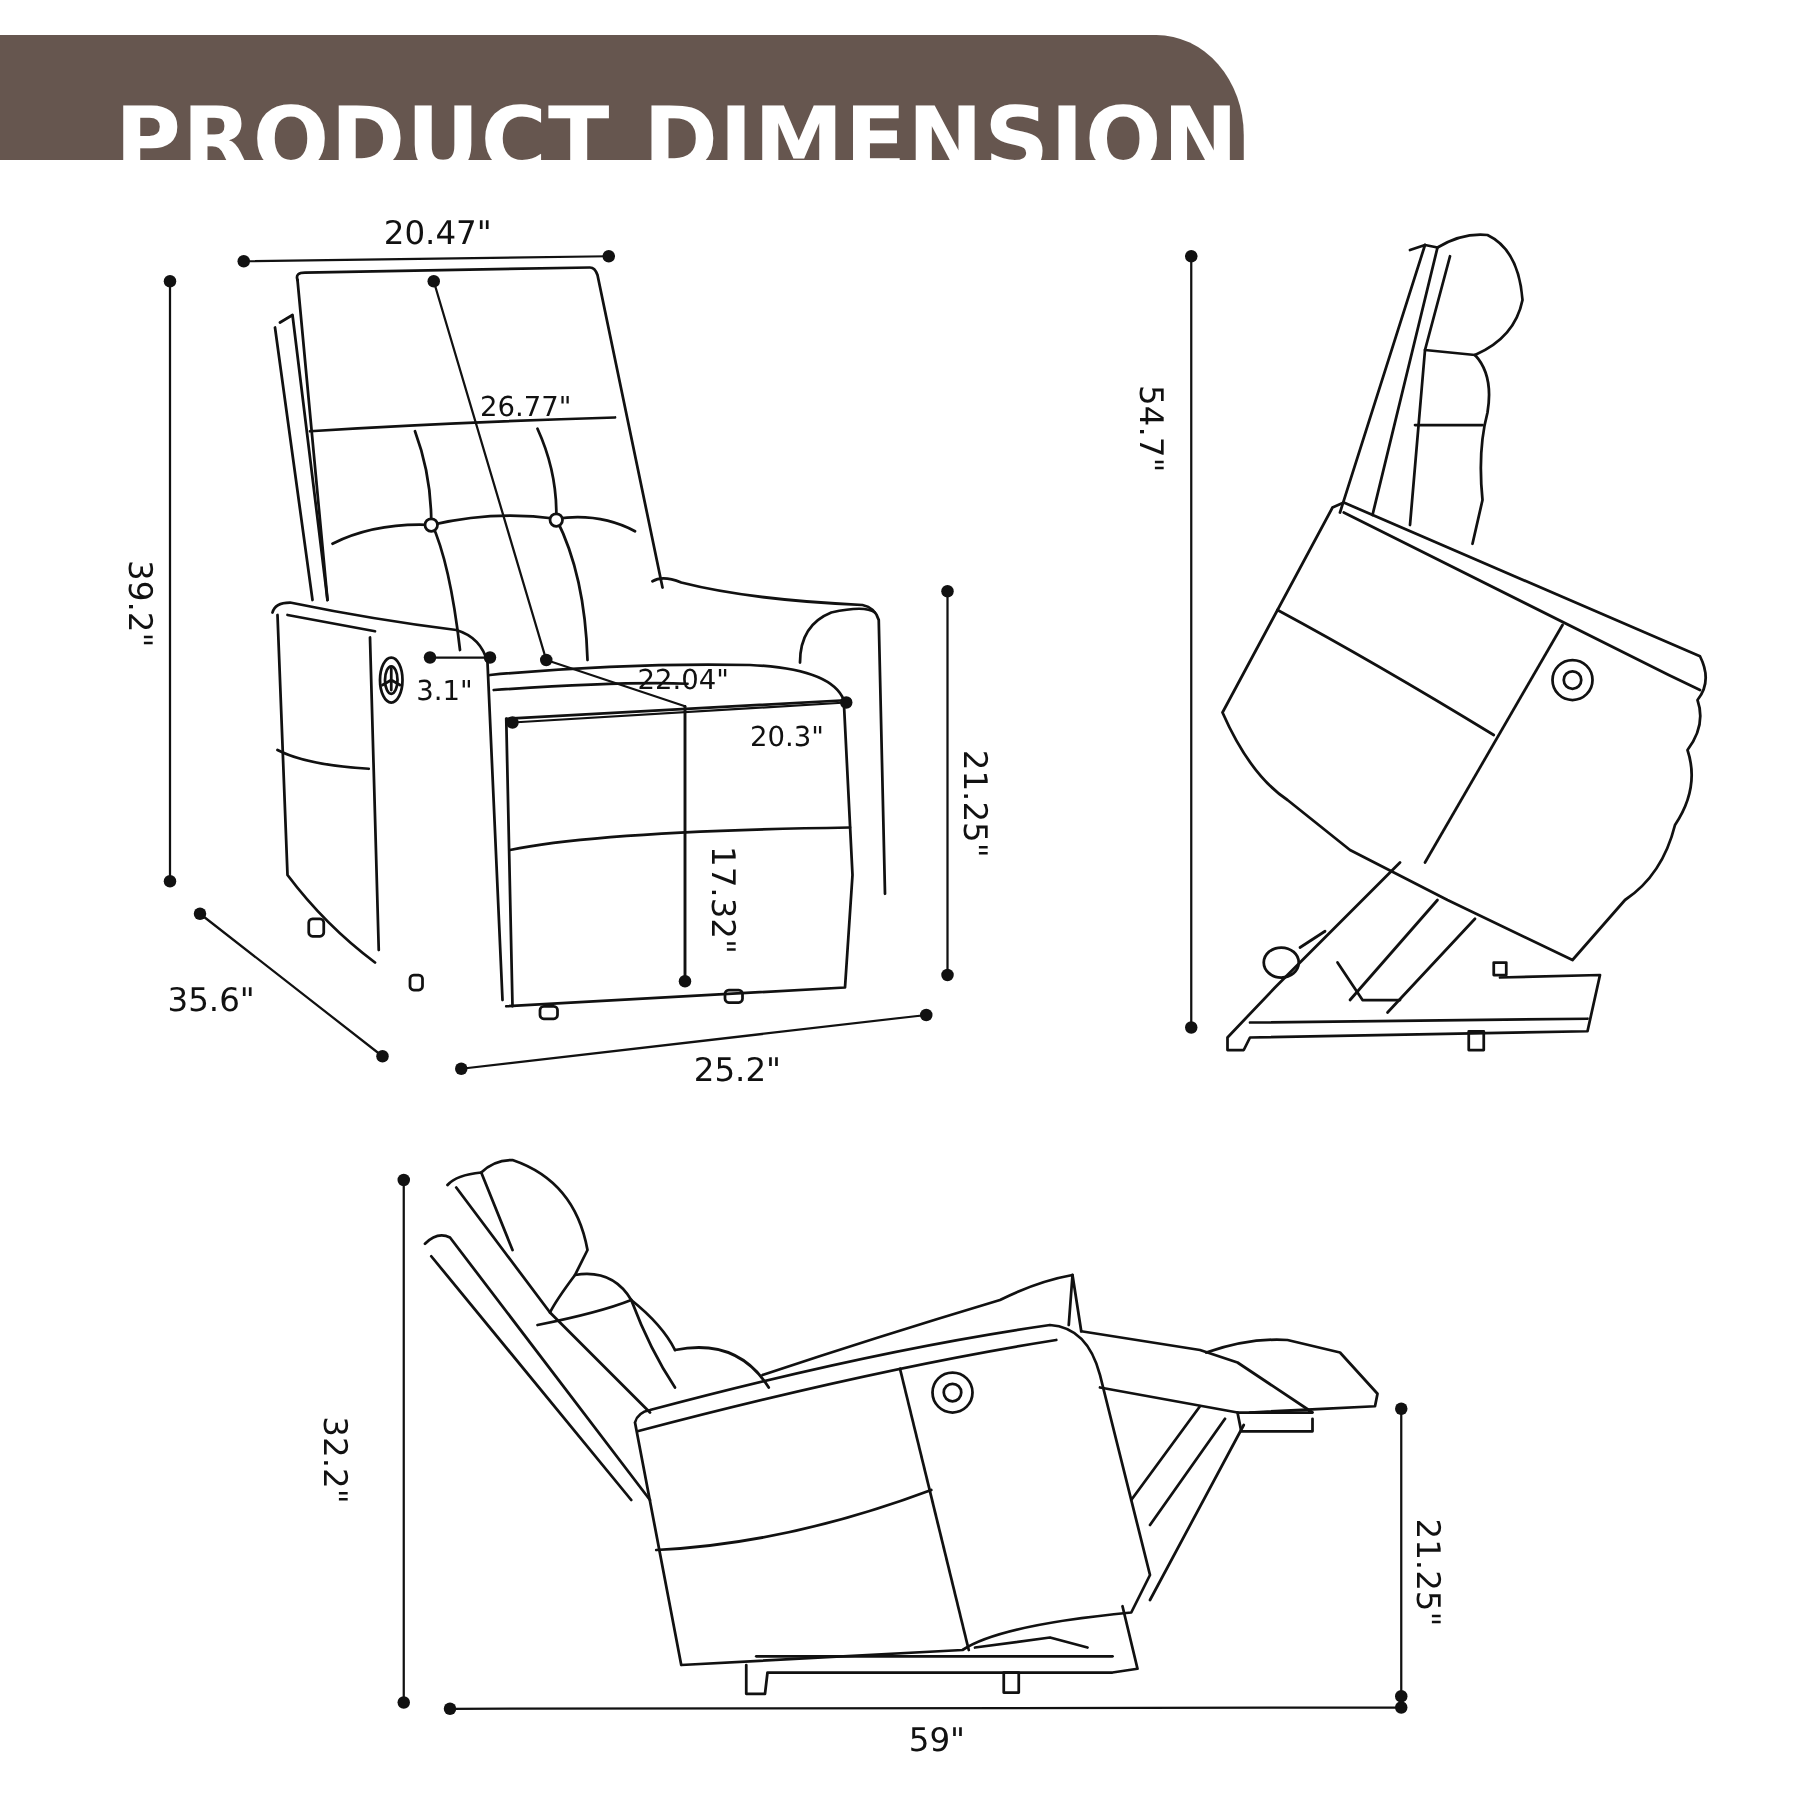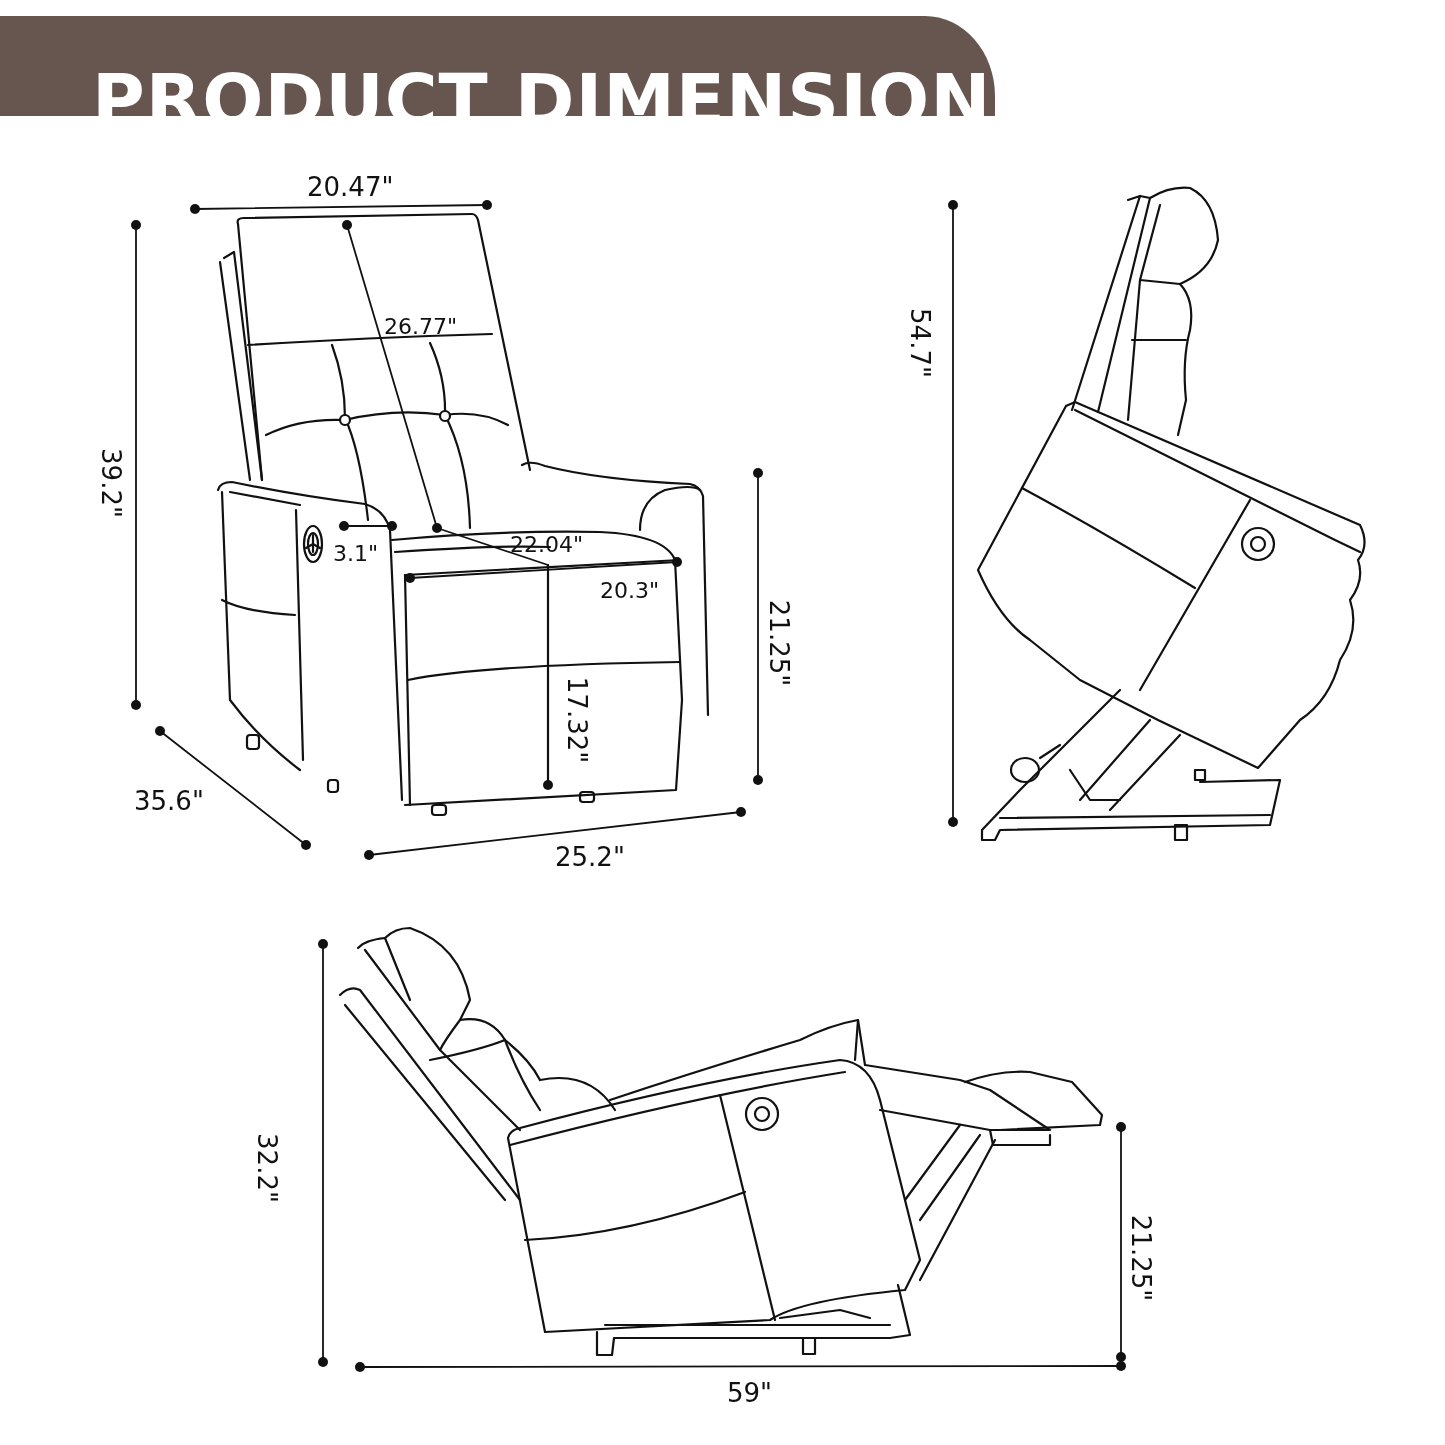--- a/index.html
+++ b/index.html
@@ -1,18 +1,18 @@
 <!DOCTYPE html>
 <html><head>
 <meta charset="utf-8">
 <style>
   html, body { margin:0; padding:0; background:#ffffff; }
   body { width:1445px; height:1445px; position:relative; overflow:hidden;
          font-family:"DejaVu Sans", sans-serif; color:#111; }
-  .banner { position:absolute; left:0; top:16px; width:995px; height:100px;
+  .banner { position:absolute; left:0; top:28px; width:995px; height:100px;
             background:#66564f; border-top-right-radius:70px 80px; }
   .banner-title { position:absolute; left:92px; top:34px; font-family:"DejaVu Sans", sans-serif;
             font-weight:bold; font-size:72px; letter-spacing:1px; color:#ffffff; line-height:100px; }
   svg.art { position:absolute; left:0; top:0; }
   .dim { position:absolute; font-family:"DejaVu Sans", sans-serif; font-size:26px; color:#111;
          white-space:nowrap; line-height:1; }
   .rot90 { transform-origin:center center; transform:rotate(90deg); }
   .dim.small { font-size:22px; }
 </style>
 </head>

